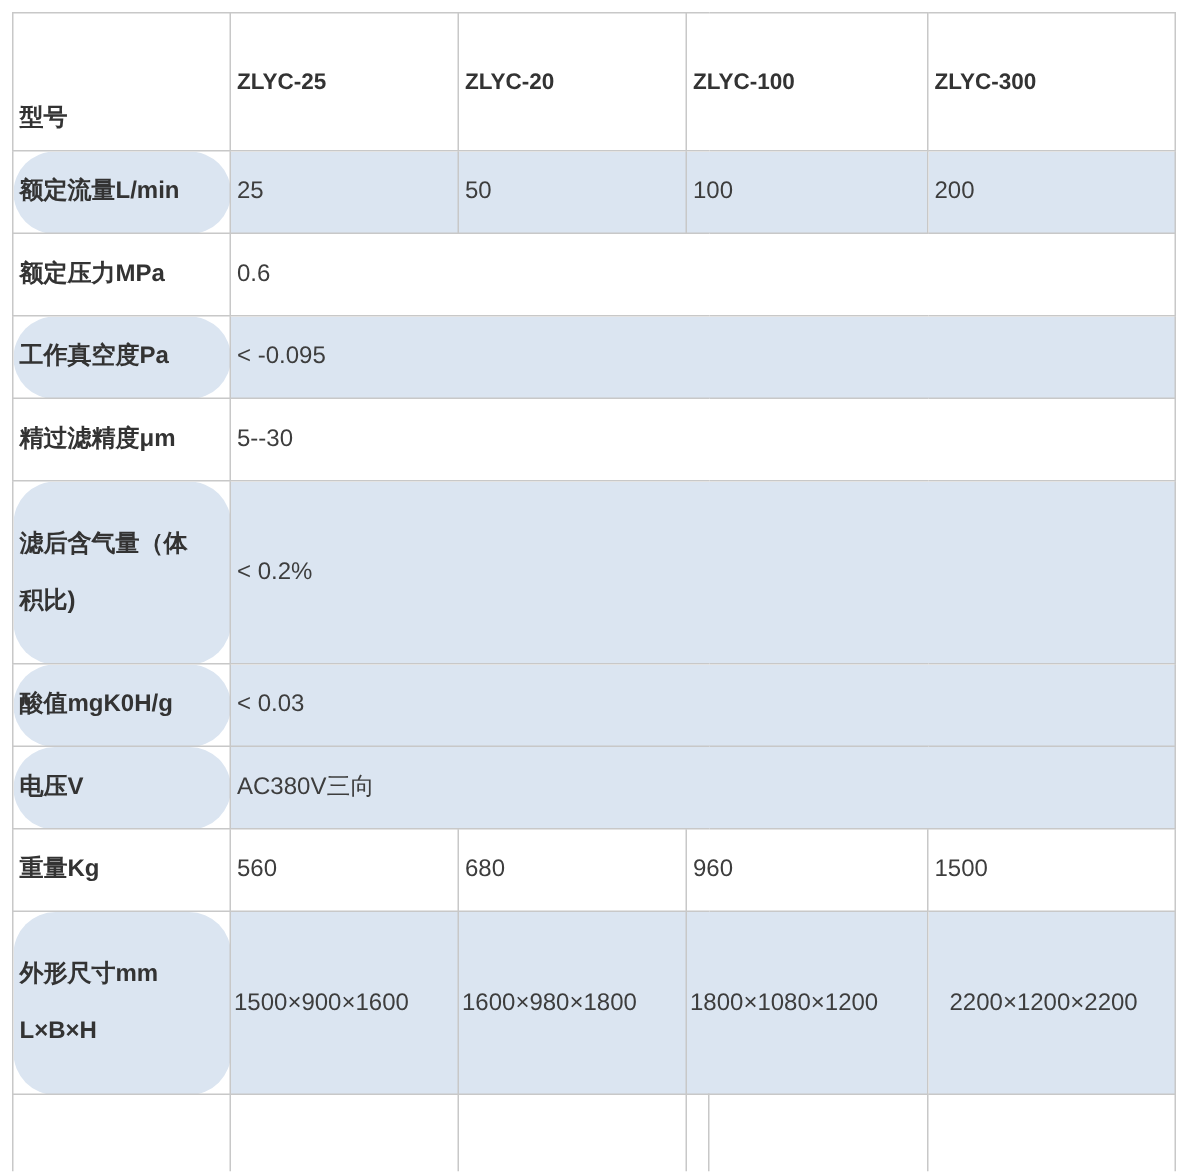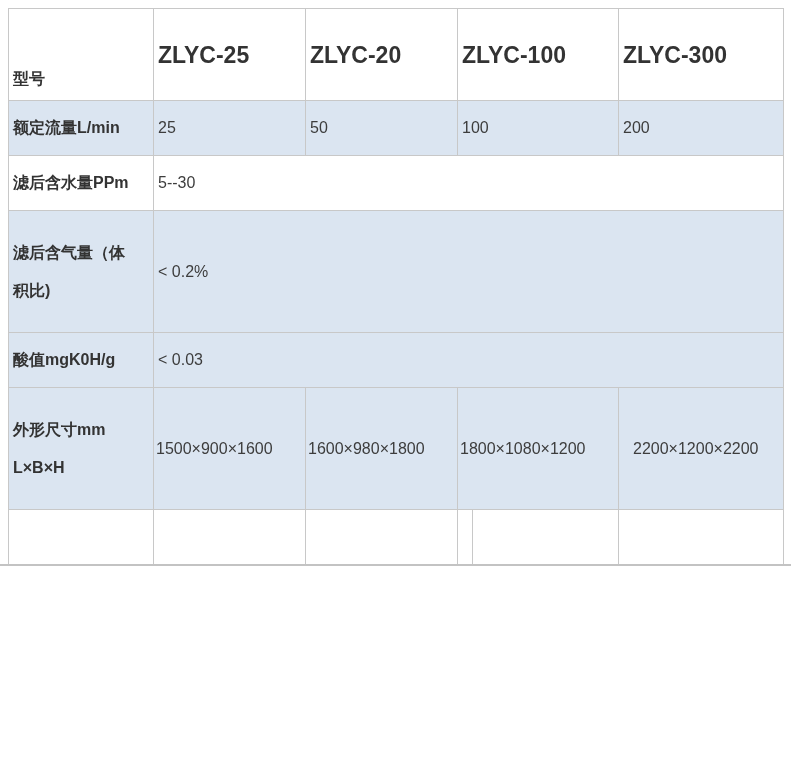--- a/index.html
+++ b/index.html
@@ -38,25 +38,26 @@
     text-align:left;
     vertical-align:middle;
     padding:2px 2px 2px 4px;
     font-weight:normal;
     overflow:hidden;
   }
   table.spec .label{
     font-weight:bold;
     color:var(--label-text);
     white-space:pre-line;
+    border-radius:28px;
   }
   table.spec .model{
     font-weight:bold;
     color:var(--label-text);
-    font-size:23px;
+    font-size:15px;
     vertical-align:middle;
   }
   table.spec .corner{
     vertical-align:bottom;
     padding-bottom:2px;
   }
   tr.h-head{height:92px;}
   tr.h-std{height:55px;}
   tr.h-tall{height:122px;}
   tr.alt th, tr.alt td{background:var(--alt-bg);}
@@ -92,41 +93,60 @@
       </tr>
 
       <tr class="h-std alt">
         <td class="label">额定流量L/min</td>
         <td>25</td>
         <td>50</td>
         <td colspan="2">100</td>
         <td>200</td>
       </tr>
 
+      <tr class="h-std">
+        <td class="label">额定压力MPa</td>
+        <td colspan="5">0.6</td>
+      </tr>
 
+      <tr class="h-std alt">
+        <td class="label">工作真空度Pa</td>
+        <td colspan="5">&lt; -0.095</td>
+      </tr>
 
       <tr class="h-std">
-        <td class="label">滤后含水量PPm</td>
+        <td class="label">精过滤精度μm</td>
         <td colspan="5">5--30</td>
       </tr>
 
       <tr class="h-tall alt">
         <td class="label">滤后含气量（体
 积比)</td>
         <td colspan="5">&lt; 0.2%</td>
       </tr>
 
 
       <tr class="h-std alt">
         <td class="label">酸值mgK0H/g</td>
         <td colspan="5">&lt; 0.03</td>
       </tr>
 
 
+      <tr class="h-std alt">
+        <td class="label">电压V</td>
+        <td colspan="5">AC380V三向</td>
+      </tr>
 
+      <tr class="h-std">
+        <td class="label">重量Kg</td>
+        <td>560</td>
+        <td>680</td>
+        <td colspan="2">960</td>
+        <td>1500</td>
+      </tr>
 
       <tr class="h-tall alt">
         <td class="label">外形尺寸mm
 L×B×H</td>
         <td style="padding-left:2px">1500×900×1600</td>
         <td style="padding-left:2px">1600×980×1800</td>
         <td colspan="2" style="padding-left:2px">1800×1080×1200</td>
         <td style="padding-left:14px">2200×1200×2200</td>
       </tr>
 

